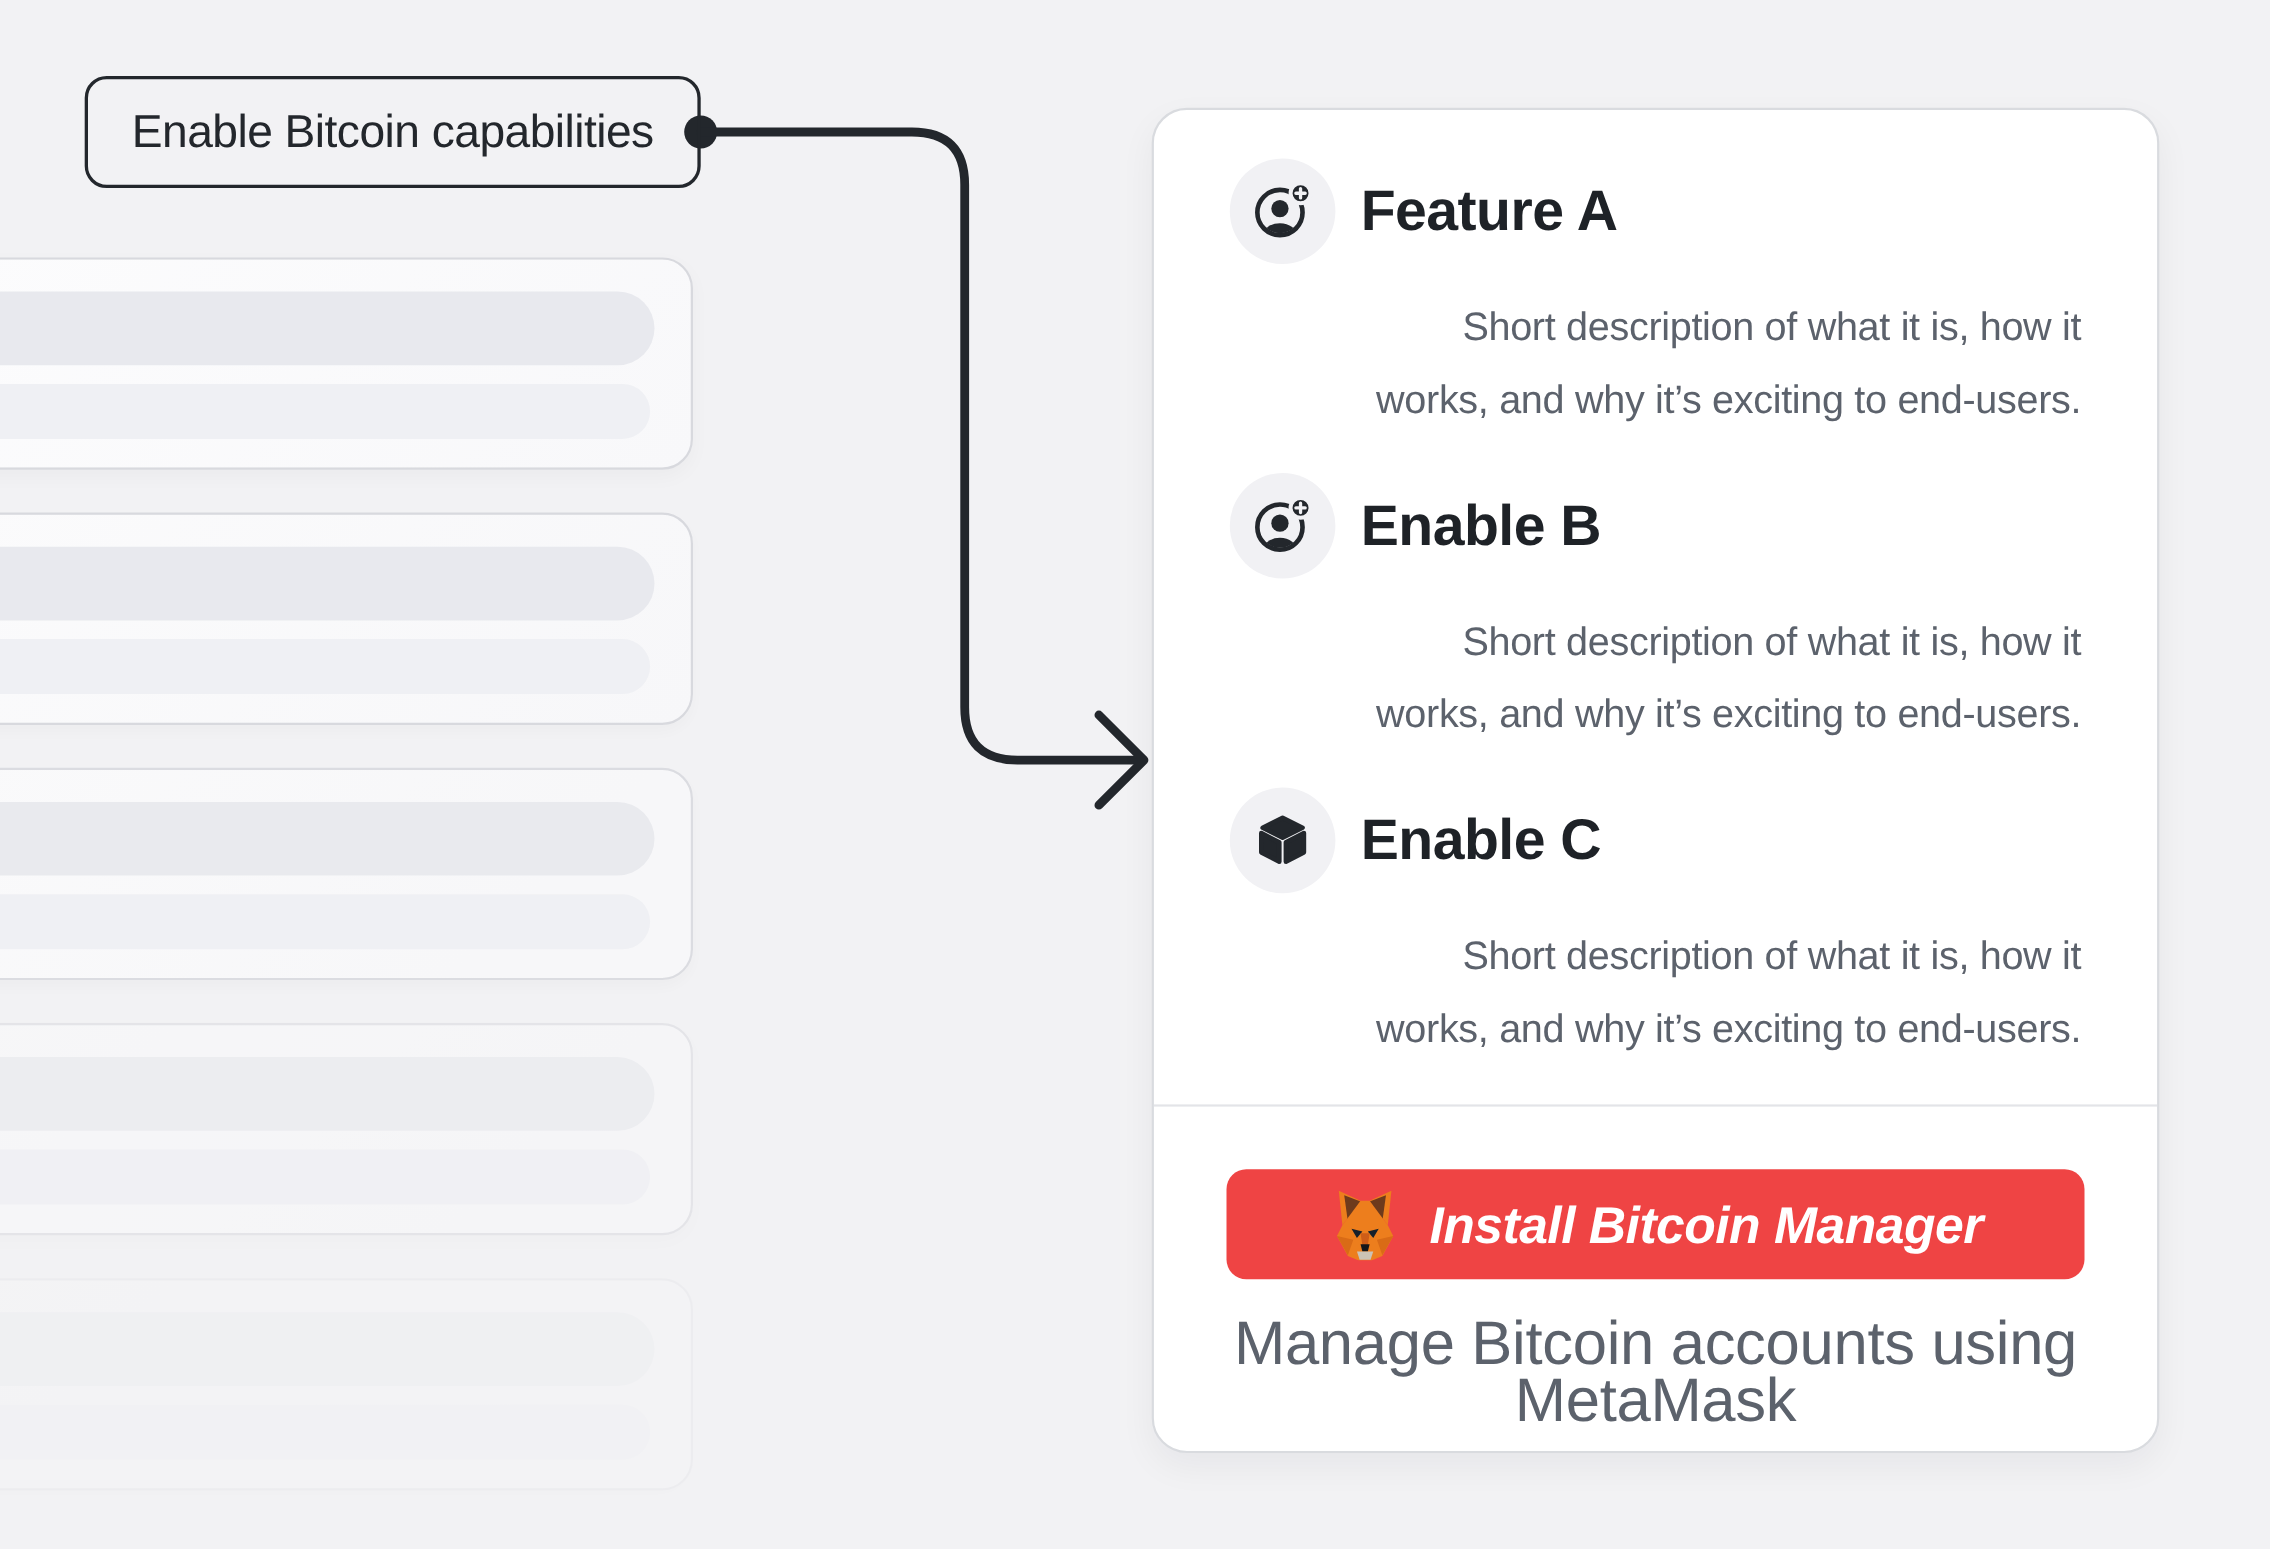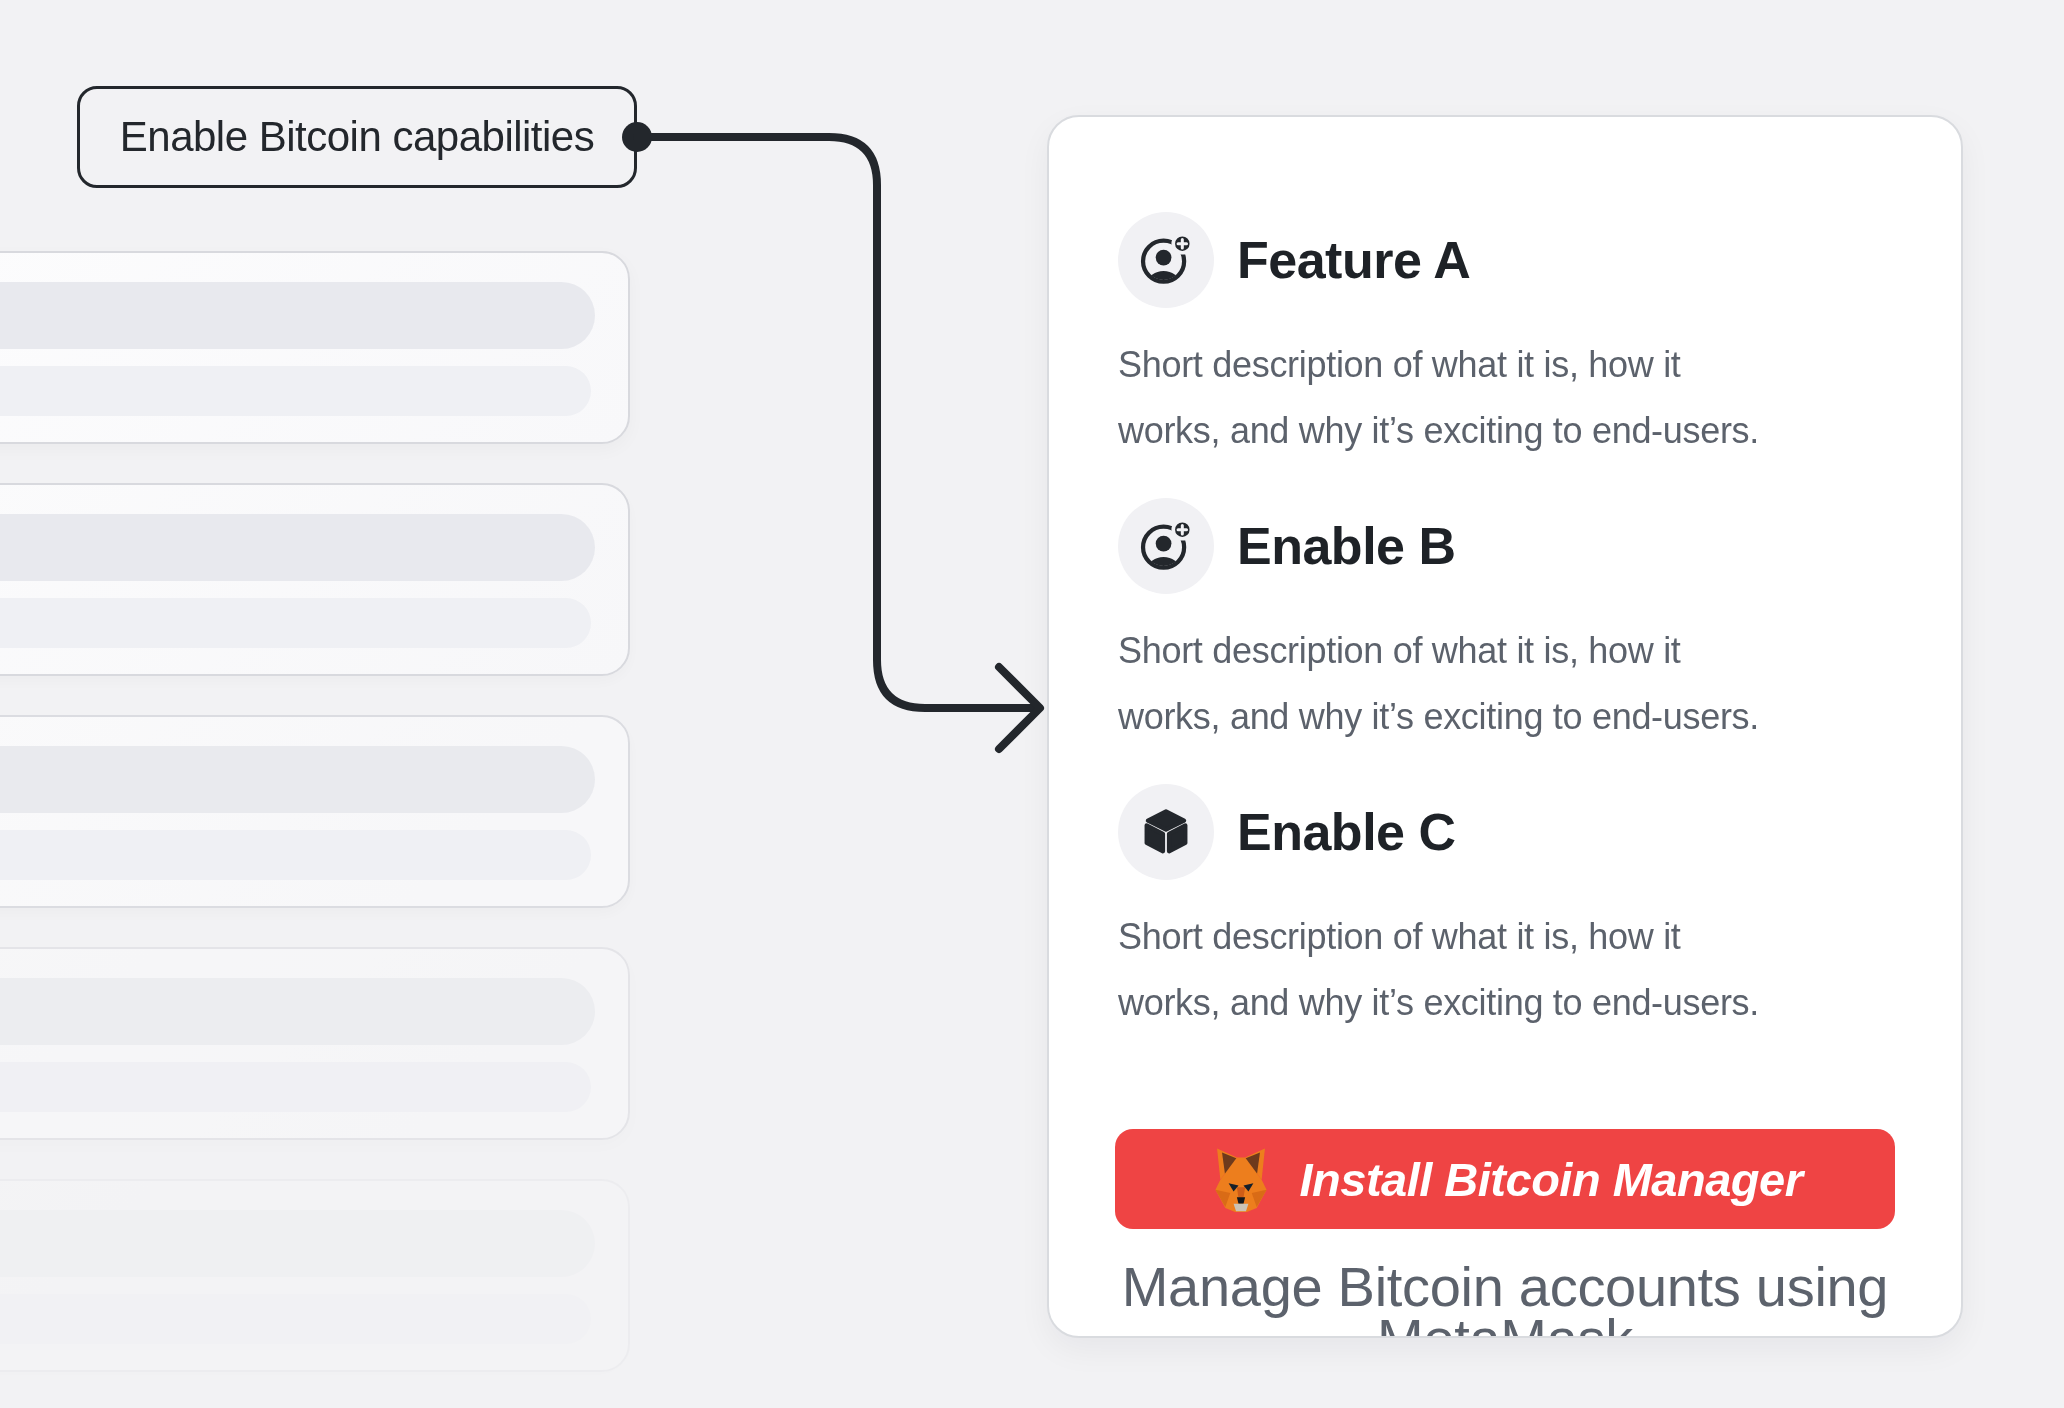--- a/index.html
+++ b/index.html
@@ -3,21 +3,21 @@
 <meta charset="utf-8">
 <style>
   * { margin: 0; padding: 0; box-sizing: border-box; }
   html, body { width: 2064px; height: 1408px; }
   body {
     font-family: "Liberation Sans", "DejaVu Sans", sans-serif;
     background: #f2f2f4;
     overflow: hidden;
     position: relative;
   }
-  .canvas { position: absolute; inset: 0; width: 2064px; height: 1040px; margin-top: 17px; }
+  .canvas { position: absolute; inset: 0; width: 2064px; height: 1040px; }
 
   
   .callout {
     position: absolute;
     left: 77px; top: 69px;
     width: 560px; height: 102px;
     border: 3px solid #23272c;
     border-radius: 20px;
     display: flex; align-items: center; justify-content: center;
     font-size: 42px;
@@ -62,21 +62,21 @@
     position: absolute;
     left: 1047px; top: 98px;
     width: 916px; height: 1223px;
     background: #ffffff;
     border: 2px solid #d9dbdf;
     border-radius: 32px;
     box-shadow: 0 12px 32px rgba(22, 28, 40, 0.05);
     display: flex; flex-direction: column;
     overflow: hidden;
   }
-  .panel-features { padding: 95px 69px 0 69px; }
+  .panel-features { padding: 44px 69px 0 69px; text-align: right; }
   .feature { margin-bottom: 34px; }
   .feature:last-child { margin-bottom: 0; }
   .feature-header { display: flex; align-items: center; gap: 23px; height: 96px; }
   .icon-circle {
     width: 96px; height: 96px; flex: 0 0 96px;
     border-radius: 50%;
     background: #f1f1f4;
     display: flex; align-items: center; justify-content: center;
   }
   .feature-title {

